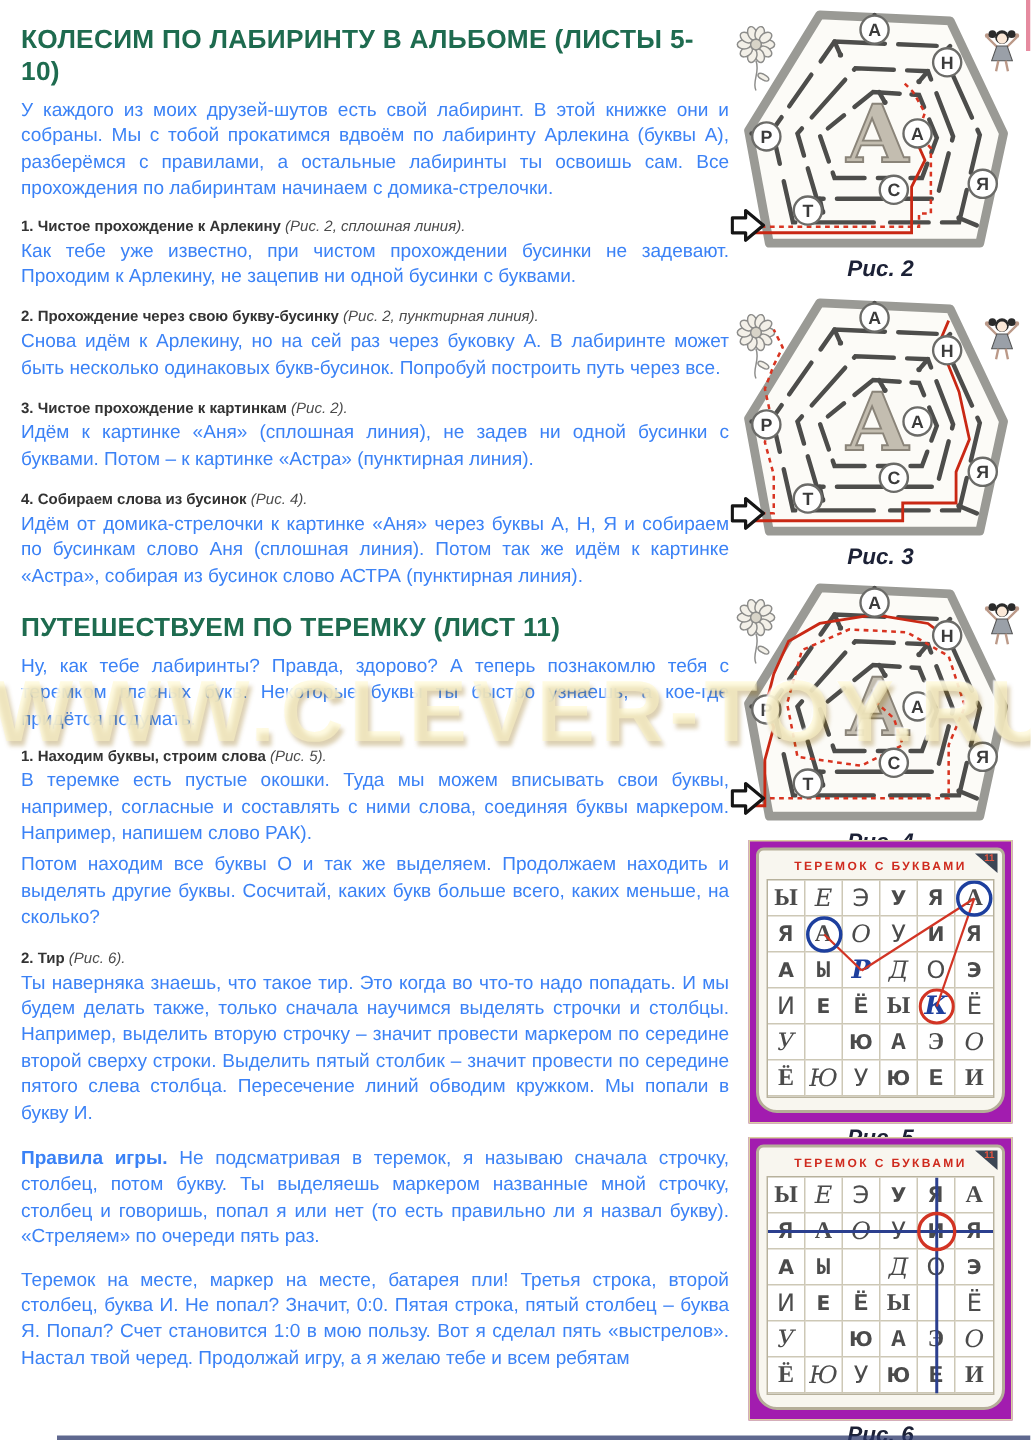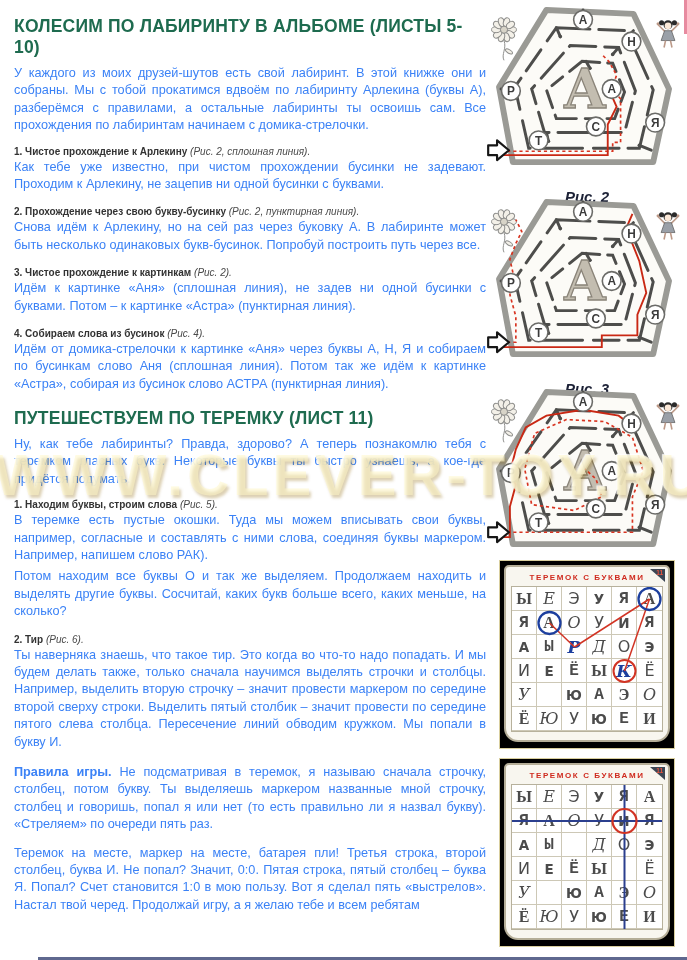--- a/index.html
+++ b/index.html
@@ -14,23 +14,23 @@
   .left-col p{margin:0 0 11px;font-size:12.7px;line-height:1.37;color:#3b82f6;text-align:justify}
   .sec{margin-bottom:13px}
   .sec-title{font-size:10px;color:#333;margin-bottom:2px}
   .sec-title .b{font-weight:bold}
   .sec-title .i{font-style:italic;font-weight:normal;color:#4a4a4a}
   .sec p{margin-bottom:0}
   .sec p + p{margin-top:4px}
   .lead-b{font-weight:bold}
   .right-col{position:absolute;left:487px;top:0;width:200px;z-index:2}
   .fig{position:absolute;left:0;width:200px;text-align:center}
-  .fig-cap{margin-top:18px;font-size:15px;font-weight:bold;font-style:italic;color:#1c2136}
+  .fig-cap{margin-top:1px;font-size:15px;font-weight:bold;font-style:italic;color:#1c2136}
   .maze-svg{display:block}
-  .photo{display:inline-block;background:#000000;padding:4px 4px 6px;border:1px solid #d9cf9e}
+  .photo{display:inline-block;background:#a21caf;padding:4px 4px 6px;border:1px solid #d9cf9e}
   .grid-card{position:relative;width:158px;background:#f8f6ef;border:2px solid #b5ae98;border-radius:5px 5px 14px 14px;padding:2px 2px 8px}
   .grid-head{position:relative;height:16px;display:flex;align-items:center;justify-content:center}
   .grid-title{color:#cf2a1e;font-size:8px;font-weight:bold;letter-spacing:1.6px}
   .flag-tri{position:absolute;right:1px;top:0;width:0;height:0;border-left:15px solid transparent;border-top:13px solid #3c4654}
   .flag-num{position:absolute;right:3px;top:0;color:#e65540;font-size:6.5px;font-weight:bold}
   .grid-wrap{position:relative;width:150px;margin:1px auto 0;background:#fff;border:1px solid #b7b19c}
   .grid-cells{display:grid;grid-template-columns:repeat(6,25px);grid-auto-rows:24px}
   .gcell{display:flex;align-items:center;justify-content:center;border-right:1px solid #cdc8b6;border-bottom:1px solid #cdc8b6;color:#4b4b4b;font-size:16px;overflow:hidden}
   .gcell:nth-child(6n){border-right:none}
   .f0{font-family:"Liberation Serif",serif;font-weight:bold}

